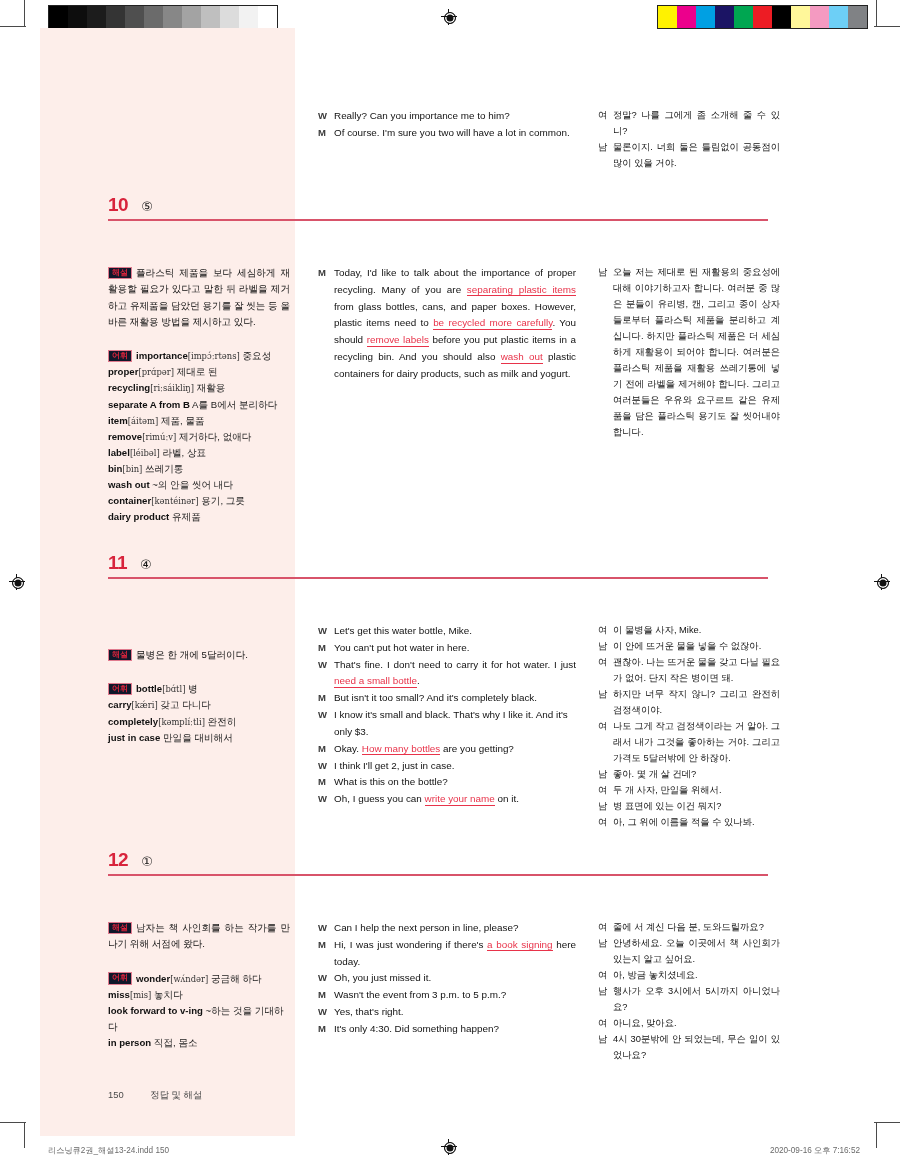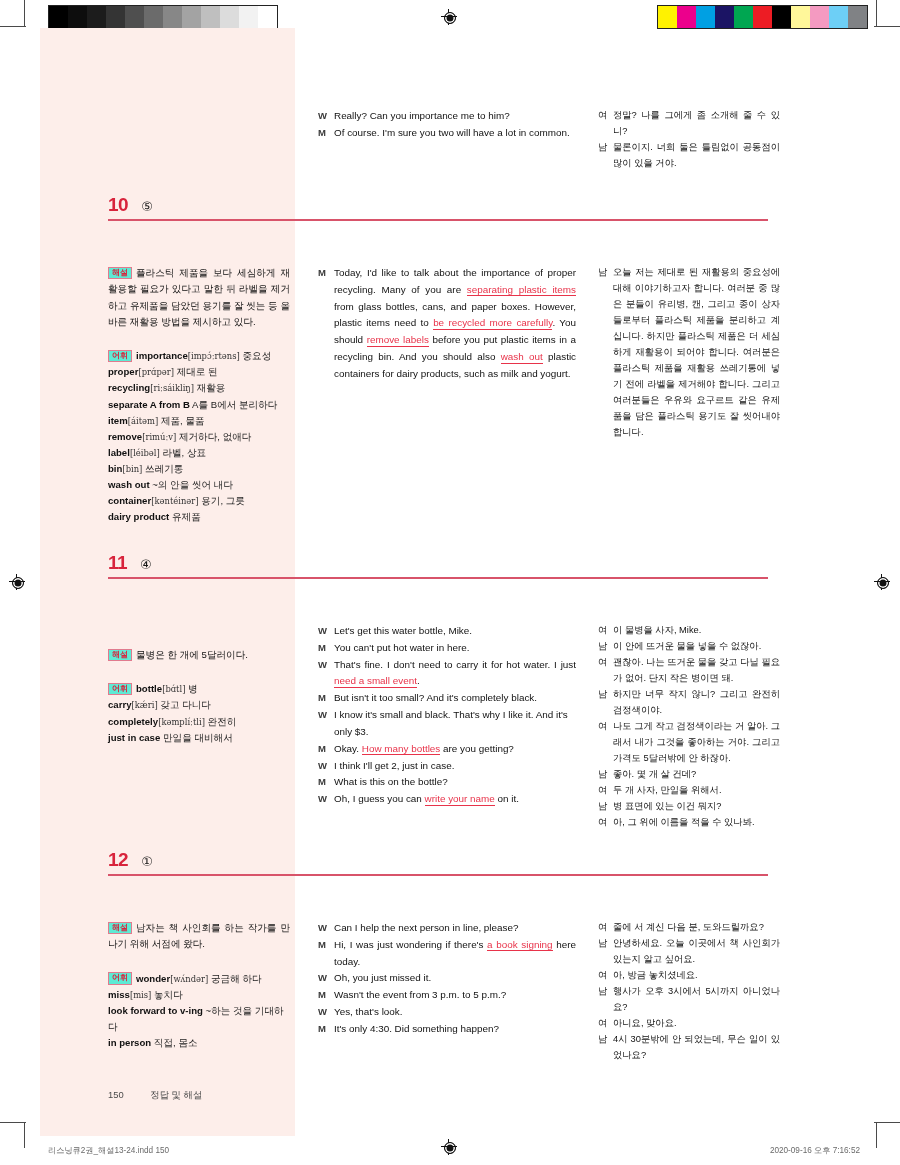--- a/index.html
+++ b/index.html
@@ -71,21 +71,21 @@
 
   .tag {
     display: inline-block;
     border: 1px solid #e07b8e;
     color: #d8243c;
     font-size: 8px;
     padding: 1px 3px 1.5px 3px;
     line-height: 1;
     margin-right: 4px;
     vertical-align: 1.5px;
-    background: #5eead4;
+    background: #0f172a;
     font-weight: bold;
     white-space: nowrap;
   }
   .explain { font-size: 9.6px; line-height: 1.70; color: #111; text-align: justify; }
   .vocab { font-size: 9.6px; line-height: 1.68; color: #111; }
   .vocab .w { font-weight: bold; }
   .vocab .ipa { font-family: "DejaVu Serif", serif; font-size: 8.4px; color: #333; }
   .vocab .ko { color: #222; }
 
   
@@ -239,21 +239,21 @@
         <div class="script-line">
           <div class="spk">W</div>
           <div class="utt nojust">Let's get this water bottle, Mike.</div>
         </div>
         <div class="script-line">
           <div class="spk">M</div>
           <div class="utt nojust">You can't put hot water in here.</div>
         </div>
         <div class="script-line">
           <div class="spk">W</div>
-          <div class="utt">That's fine. I don't need to carry it for hot water. I just <span class="hl">need a small event</span>.</div>
+          <div class="utt">That's fine. I don't need to carry it for hot water. I just <span class="hl">need a small bottle</span>.</div>
         </div>
         <div class="script-line">
           <div class="spk">M</div>
           <div class="utt">But isn't it too small? And it's completely black.</div>
         </div>
         <div class="script-line">
           <div class="spk">W</div>
           <div class="utt nojust">I know it's small and black. That's why I like it. And it's only $3.</div>
         </div>
         <div class="script-line">
@@ -334,21 +334,21 @@
         <div class="script-line">
           <div class="spk">W</div>
           <div class="utt nojust">Oh, you just missed it.</div>
         </div>
         <div class="script-line">
           <div class="spk">M</div>
           <div class="utt nojust">Wasn't the event from 3 p.m. to 5 p.m.?</div>
         </div>
         <div class="script-line">
           <div class="spk">W</div>
-          <div class="utt nojust">Yes, that's look.</div>
+          <div class="utt nojust">Yes, that's right.</div>
         </div>
         <div class="script-line">
           <div class="spk">M</div>
           <div class="utt nojust">It's only 4:30. Did something happen?</div>
         </div>
       </div>
       <div class="col-right" style="top: 892px;">
         <div class="trans-line">
           <div class="tspk">여</div>
           <div class="ttxt">줄에 서 계신 다음 분, 도와드릴까요?</div>

